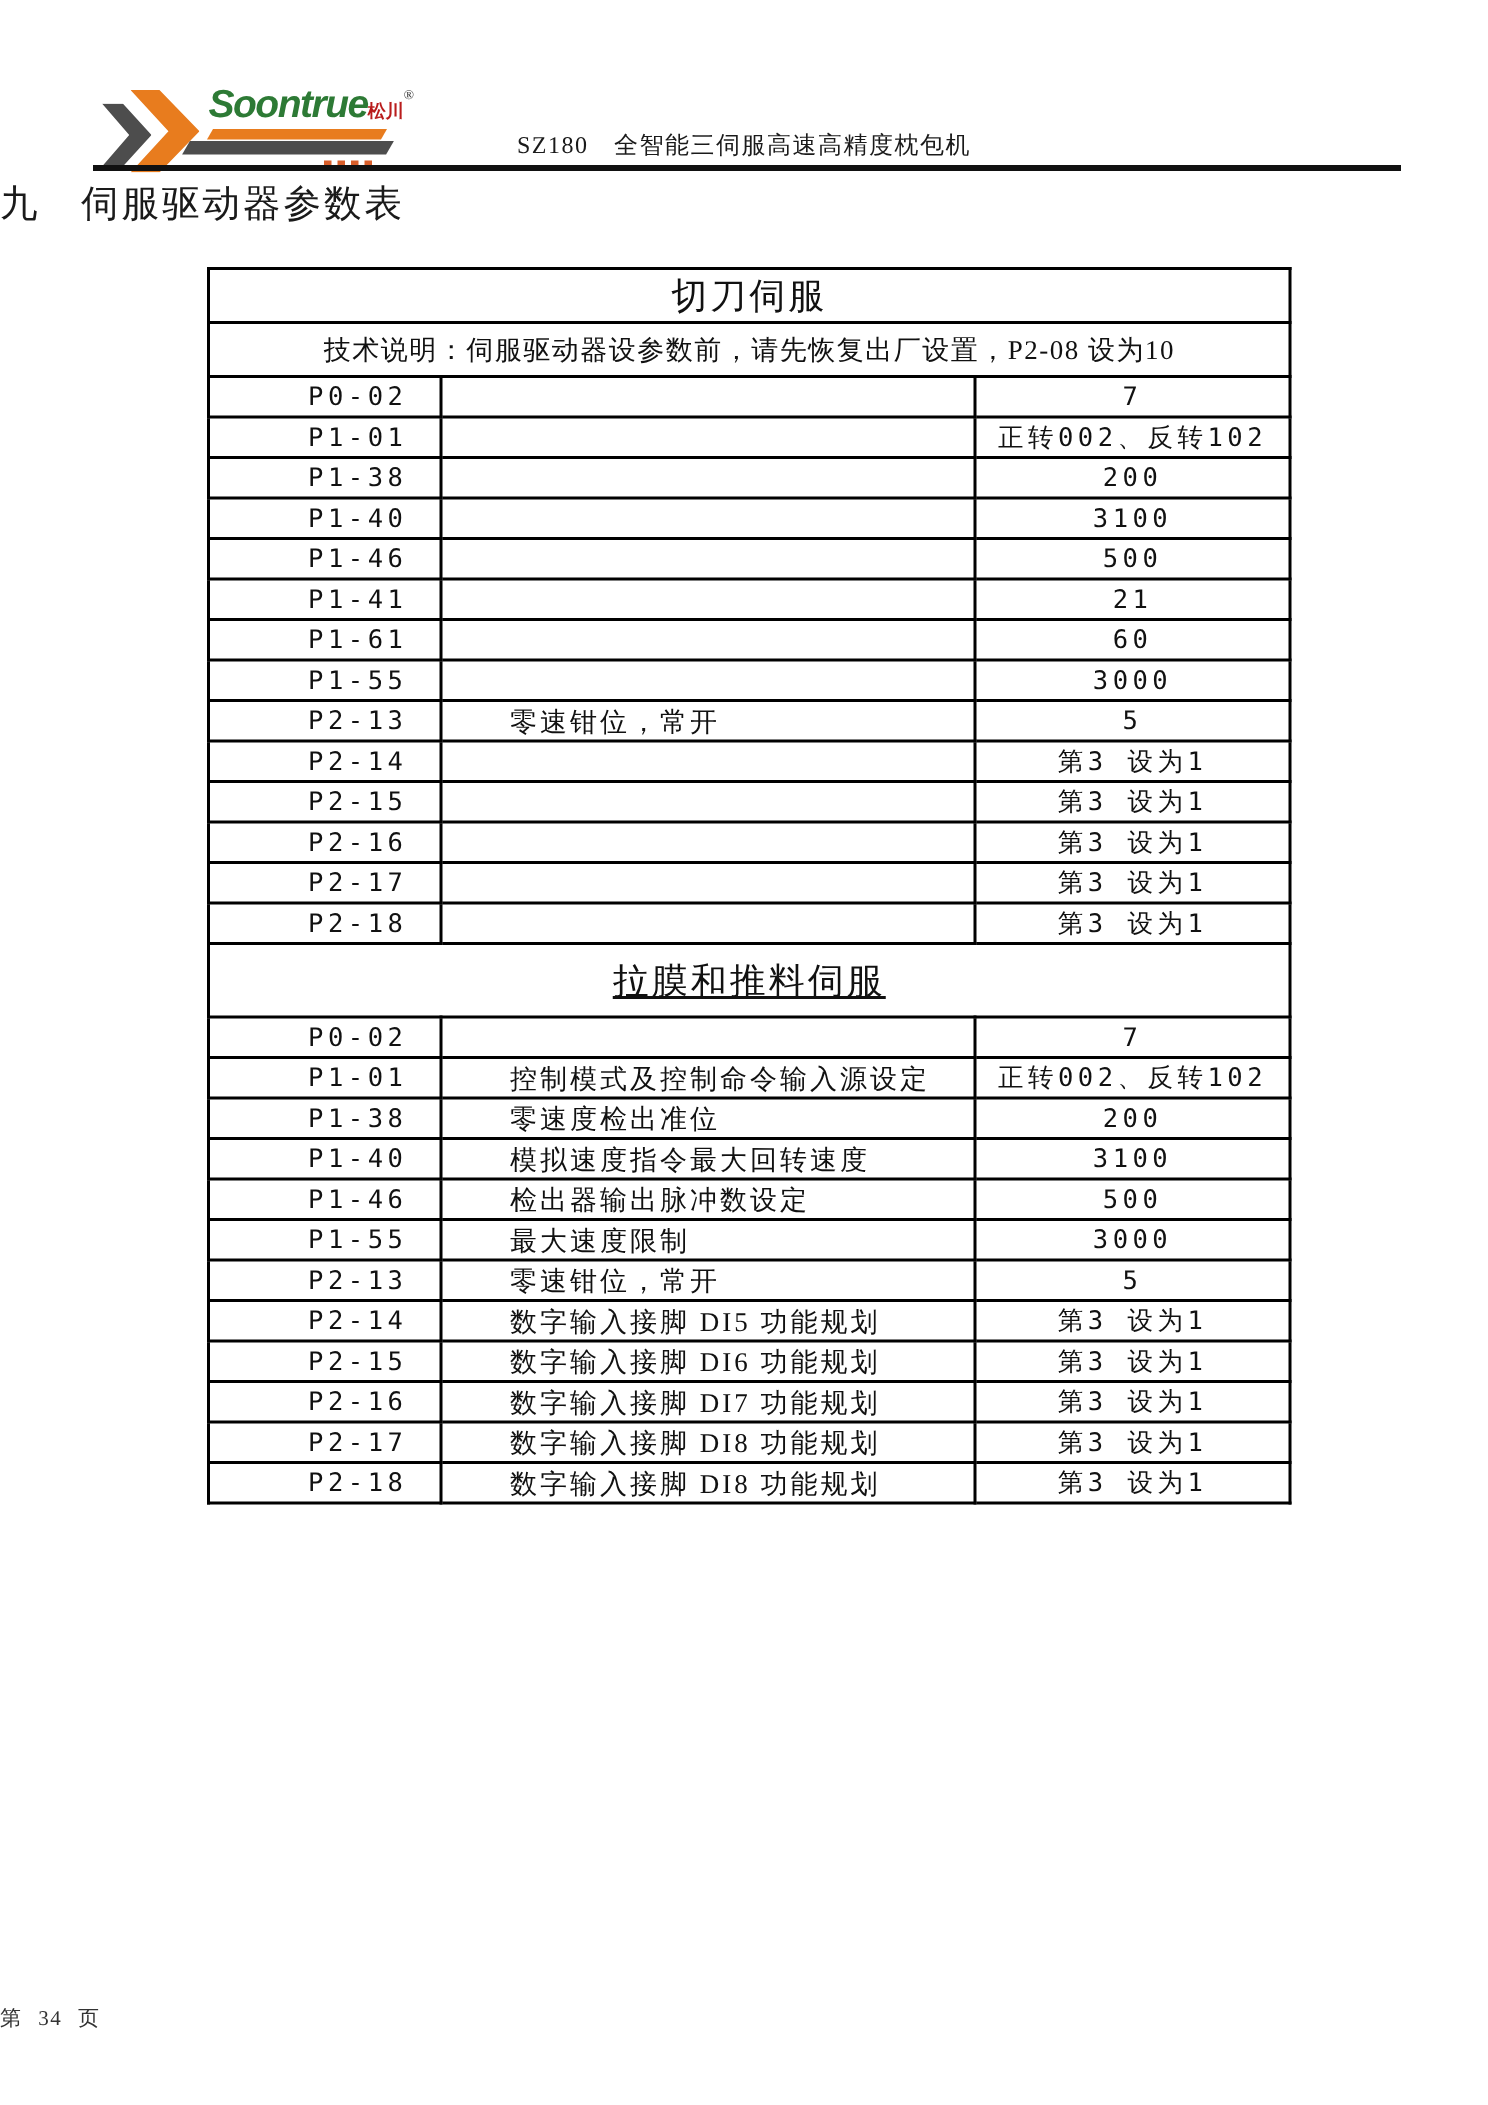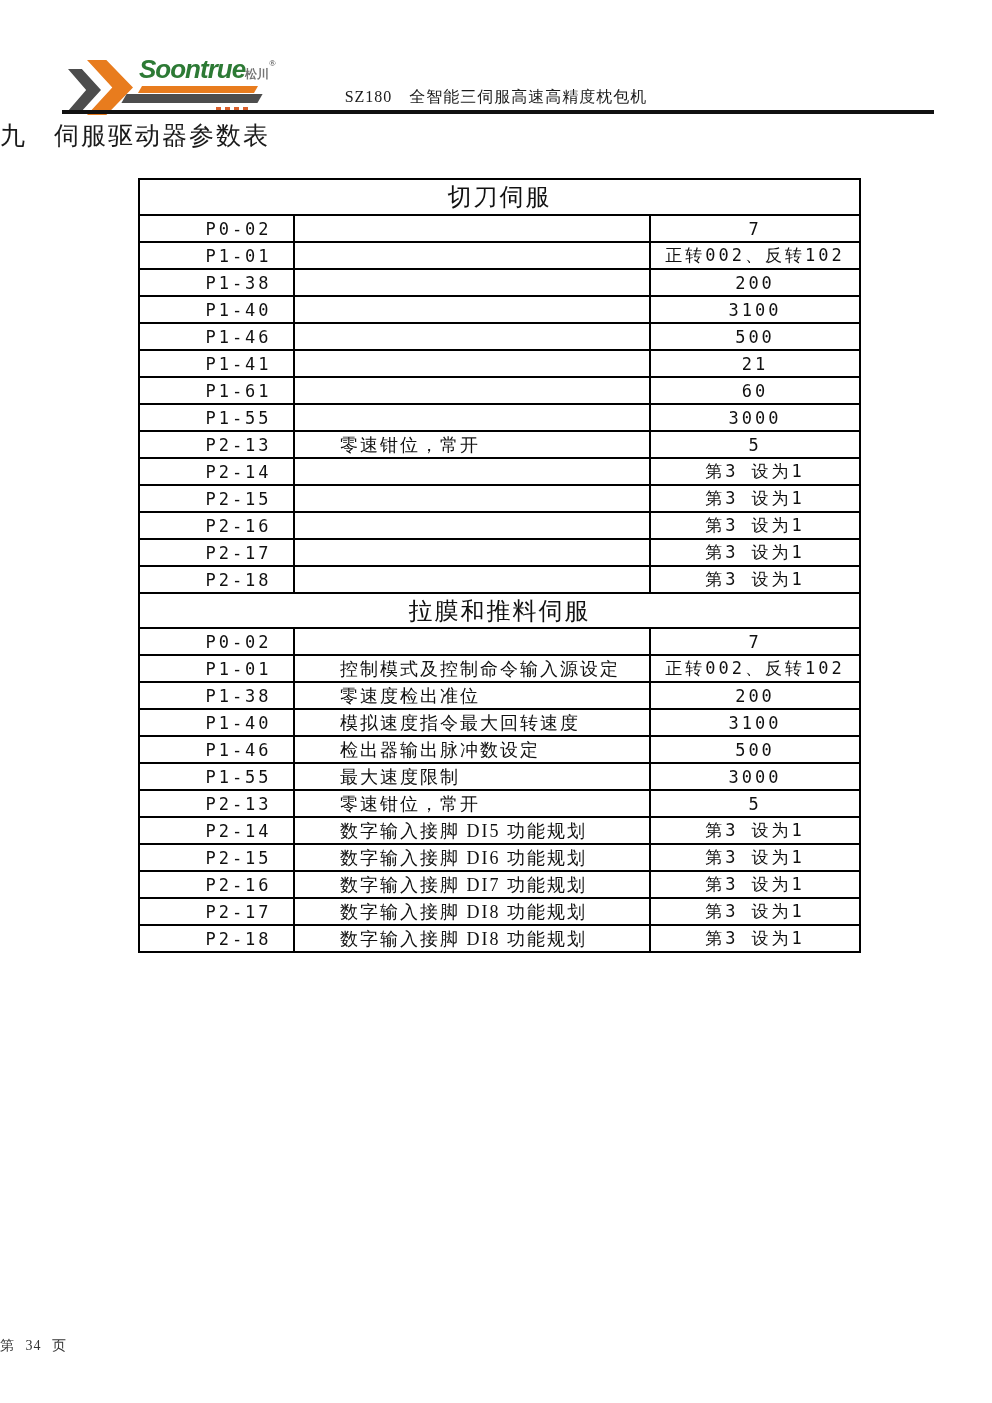--- a/index.html
+++ b/index.html
@@ -20,21 +20,21 @@
     left: 21px; top: 6px; width: 46px; height: 55px; background: #e87c1e;
     clip-path: polygon(0 0, 42% 0, 100% 50%, 42% 100%, 0 100%, 55% 50%);
   }
   .brand-line { position: absolute; left: 73px; top: 0; white-space: nowrap; }
   .brand {
     font-family: "Liberation Sans", sans-serif;
     font-style: italic; font-weight: bold; font-size: 26px; color: #2d7a35;
     letter-spacing: -1px;
     margin-top: 22px;
   }
-  .brand-cn { font-size: 12px; color: #737373; font-weight: bold; }
+  .brand-cn { font-size: 12px; color: #b91c1c; font-weight: bold; }
   .brand-reg { font-size: 9px; color: #333; vertical-align: 12px; }
   .bar { position: absolute; transform: skewX(-30deg); }
   .bar-orange { left: 74px; top: 32px; width: 116px; height: 7px; background: #e87c1e; }
   .bar-gray   { left: 58px; top: 40px; width: 136px; height: 9px; background: #4d4d4d; }
   .slogan { position: absolute; left: 150px; top: 53px; display: flex; gap: 4px; }
   .slogan i { display: block; width: 5px; height: 6px; background: #d95f2b; }
   .doc-title {
     position: absolute; left: 0; top: 87px; width: 100%;
     text-align: center; font-size: 16px; color: #1a1a1a;
     letter-spacing: 1px; white-space: pre;
@@ -51,21 +51,21 @@
   }
   
   table.params {
     position: absolute; left: 138px; top: 178px; width: 721px;
     border-collapse: collapse; table-layout: fixed;
   }
   table.params td { border: 2px solid #000; vertical-align: middle; }
   .section-header-row td {
     height: 36px; text-align: center; font-size: 24px; letter-spacing: 2px;
   }
-  .section-header-row.tall td { height: 35px; }
+  .section-header-row.tall td { height: 49px; text-decoration: underline; }
   .note-row td {
     height: 36px; text-align: center; font-size: 18px; letter-spacing: 1px;
   }
   tr.param-row td { height: 27px; }
   td.code {
     text-align: center;
     font-family: "DejaVu Sans Mono", "Liberation Mono", monospace;
     font-size: 17px; letter-spacing: 3px; padding-left: 44px;
   }
   td.desc {
@@ -111,20 +111,23 @@
 <table class="params">
   <colgroup>
     <col style="width:155px">
     <col style="width:356px">
     <col style="width:210px">
   </colgroup>
   <tbody>
       <tr class="section-header-row">
         <td colspan="3">切刀伺服</td>
       </tr>
+      <tr class="note-row">
+        <td colspan="3">技术说明：伺服驱动器设参数前，请先恢复出厂设置，P2-08 设为10</td>
+      </tr>
       <tr class="param-row">
         <td class="code">P0-02</td>
         <td class="desc"></td>
         <td class="value">7</td>
       </tr>
       <tr class="param-row">
         <td class="code">P1-01</td>
         <td class="desc"></td>
         <td class="value">正转002、反转102</td>
       </tr>

